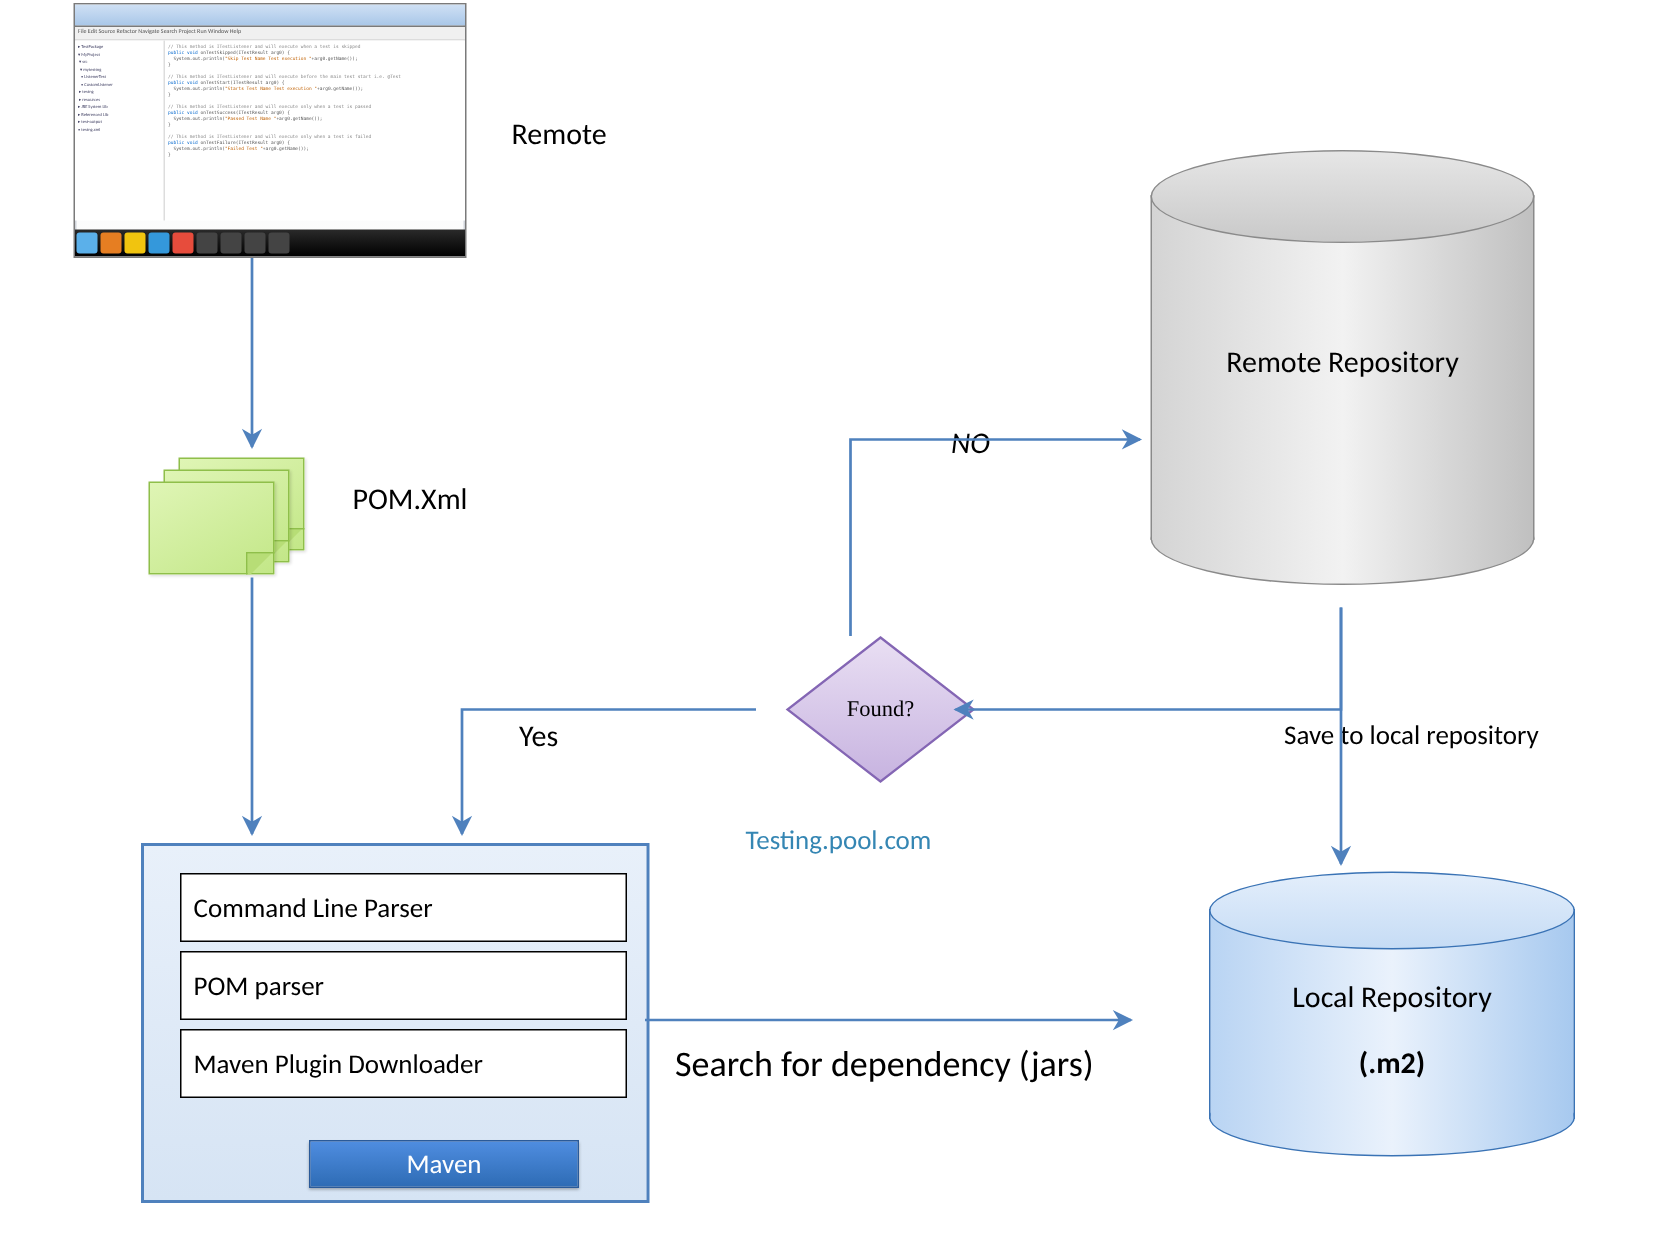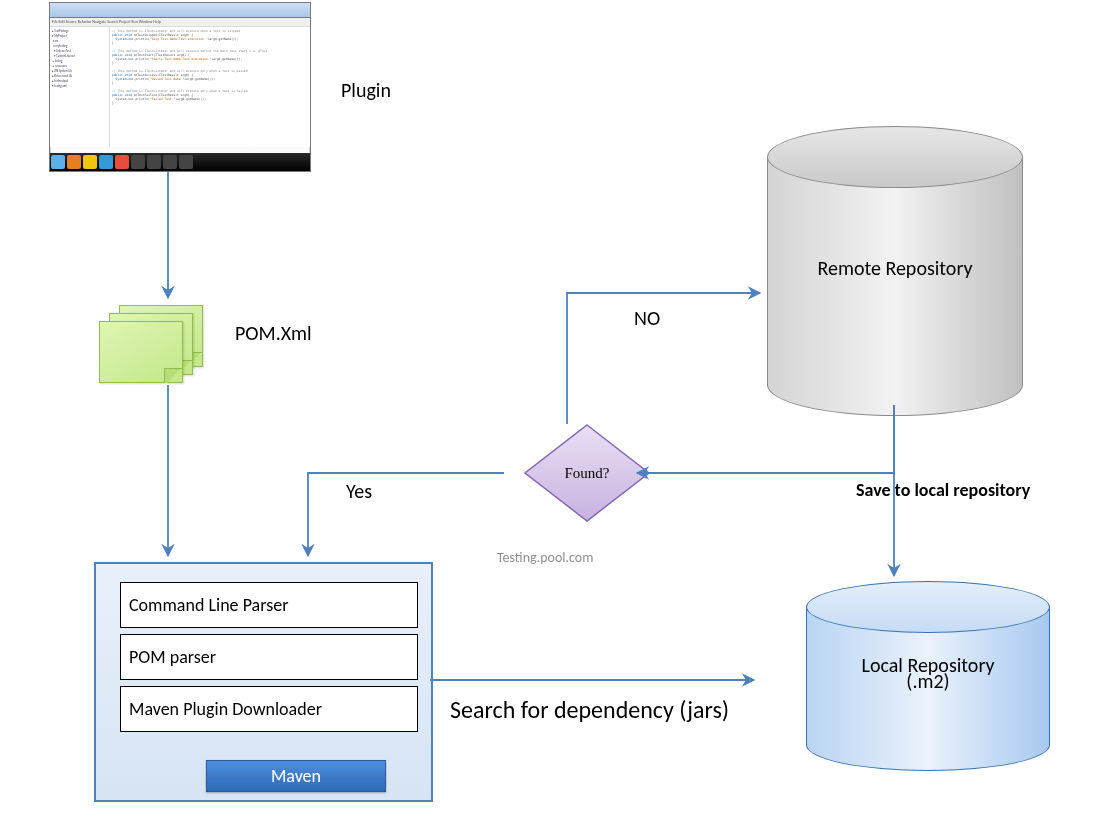--- a/index.html
+++ b/index.html
@@ -215,22 +215,22 @@
   
   svg.arrows {
     position: absolute;
     left: 0; top: 0;
     width: 1109px;
     height: 823px;
     pointer-events: none;
   }
   .watermark {
     position: absolute;
-    font-size: 14px;
-    color: #737373;
+    font-size: 18px;
+    color: #0369a1;
     opacity: 0.8;
   }
 </style>
 </head>
 <body>
 
 <div class="ide-shot">
   <div class="ide-titlebar"></div>
   <div class="ide-menubar">File Edit Source Refactor Navigate Search Project Run Window Help</div>
   <div class="ide-body">
@@ -247,21 +247,21 @@
       <span class="cm">// This method is ITestListener and will execute only when a test is passed</span><br>
       <span class="kw">public void</span> onTestSuccess(ITestResult arg0) {<br>
       &nbsp;&nbsp;System.out.println(<span class="st">"Passed Test Name "</span>+arg0.getName());<br>}<br><br>
       <span class="cm">// This method is ITestListener and will execute only when a test is failed</span><br>
       <span class="kw">public void</span> onTestFailure(ITestResult arg0) {<br>
       &nbsp;&nbsp;System.out.println(<span class="st">"Failed Test "</span>+arg0.getName());<br>}<br>
     </div>
   </div>
   <div class="ide-task"><span style="background:#5bb0ea"></span><span style="background:#e67e22"></span><span style="background:#f1c40f"></span><span style="background:#3498db"></span><span style="background:#e74c3c"></span><span></span><span></span><span></span><span></span></div>
 </div>
-<div class="label" style="left:341px; top:78px;">Plugin</div>
+<div class="label" style="left:341px; top:78px;">Remote</div>
 
 <div class="pom-stack">
   <div class="pom-sheet" style="left:20px; top:0;"></div>
   <div class="pom-sheet" style="left:10px; top:8px;"></div>
   <div class="pom-sheet" style="left:0; top:16px;"></div>
 </div>
 <div class="label" style="left:235px; top:321px;">POM.Xml</div>
 
 <div class="maven-box">
   <div class="maven-item" style="top:70px;">
@@ -269,53 +269,53 @@
     </div>
   <div class="maven-item" style="top:18px;">
       <span>Command Line Parser</span>
     </div>
   <div class="maven-item" style="top:122px;">
       <span>Maven Plugin Downloader</span>
     </div>
   <div class="maven-badge">Maven</div>
 </div>
 
-<div class="cyl cyl-remote" style="left:767px; top:126px; width:256px; height:290px;">
+<div class="cyl cyl-remote" style="left:767px; top:100px; width:256px; height:290px;">
   <div class="bot"></div>
   <div class="body"></div>
   <div class="top"></div>
   <div class="label-in" style="top:130px;">Remote Repository</div>
 </div>
 
 <div class="cyl cyl-local" style="left:760px; top:581px; width:244px; height:190px;margin-left:46px;">
   <div class="bot"></div>
   <div class="body"></div>
   <div class="top"></div>
   <div class="label-in" style="top:72px;">Local Repository</div>
-  <div class="label-in" style="top:88px;">(.m2)</div>
+  <div class="label-in" style="top:116px;font-weight:bold;">(.m2)</div>
 </div>
 
 <div class="diamond">
   <svg viewBox="0 0 128 100">
     <defs>
       <linearGradient id="gd" x1="0" y1="0" x2="0" y2="1">
         <stop offset="0%" stop-color="#e9dff3"></stop>
         <stop offset="100%" stop-color="#c7b3e0"></stop>
       </linearGradient>
     </defs>
     <polygon points="64,2 126,50 64,98 2,50" fill="url(#gd)" stroke="#8466b4" stroke-width="1.5"></polygon>
   </svg>
   <div class="dlabel">Found?</div>
 </div>
 
 <div class="label" style="left:346px; top:479px;">Yes</div>
-<div class="label" style="left:634px; top:306px;">NO</div>
+<div class="label" style="left:634px; top:284px;font-style:italic;">NO</div>
 
 <div class="label" style="left:450px; top:695px; font-size:24px;">Search for dependency (jars)</div>
-<div class="label" style="left:856px; top:479px; font-size:18px;font-weight:bold;">Save to local repository</div>
+<div class="label" style="left:856px; top:479px; font-size:18px;">Save to local repository</div>
 
 <div class="watermark" style="left:497px; top:549px;">Testing.pool.com</div>
 
 <svg class="arrows">
   <defs>
     <marker id="ah" viewBox="0 0 12 12" refX="10" refY="6" markerWidth="9" markerHeight="9" orient="auto">
       <path d="M1,1 L11,6 L1,11 L4,6 z" fill="#4f81bd"></path>
     </marker>
   </defs>
   <g stroke="#4f81bd" stroke-width="1.8" fill="none" marker-end="url(#ah)">

